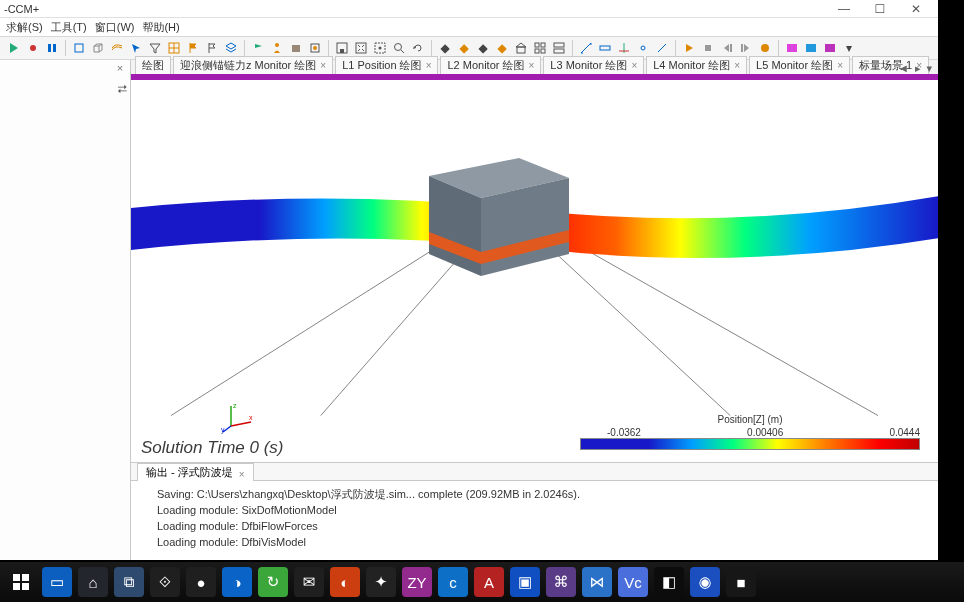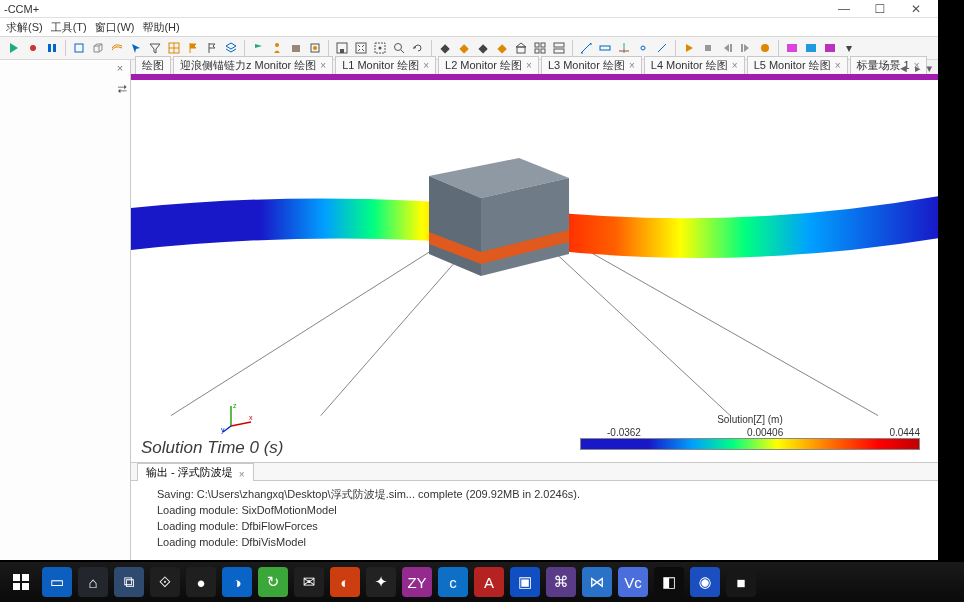--- a/index.html
+++ b/index.html
@@ -301,21 +301,21 @@
 
       <div class="tabsbar">
         <div class="tab">
             <span>绘图</span>
           </div>
         <div class="tab">
             <span>迎浪侧锚链力z Monitor 绘图</span>
             <span class="x">×</span>
           </div>
         <div class="tab">
-            <span>L1 Monitor 绘图</span>
+            <span>L1 Position 绘图</span>
             <span class="x">×</span>
           </div>
         <div class="tab">
             <span>L2 Monitor 绘图</span>
             <span class="x">×</span>
           </div>
         <div class="tab">
             <span>L3 Monitor 绘图</span>
             <span class="x">×</span>
           </div>
@@ -380,21 +380,21 @@
         <svg class="triad" viewBox="0 0 34 34">
           <line x1="10" y1="26" x2="10" y2="6" stroke="#14a000"></line>
           <line x1="10" y1="26" x2="30" y2="22" stroke="#d00000"></line>
           <line x1="10" y1="26" x2="2" y2="32" stroke="#0020d0"></line>
           <text x="12" y="8" font-size="7" fill="#14a000">z</text>
           <text x="28" y="20" font-size="7" fill="#d00000">x</text>
           <text x="0" y="32" font-size="7" fill="#0020d0">y</text>
         </svg>
 
         <div class="legend">
-          <div class="lbl">Solution[Z] (m)</div>
+          <div class="lbl">Position[Z] (m)</div>
           <div class="ticks">
             <span>-0.0362</span>
             <span>0.00406</span>
             <span>0.0444</span>
           </div>
           <div class="bar"></div>
         </div>
 
         <div class="soltime">Solution Time 0 (s)</div>
       </div>

